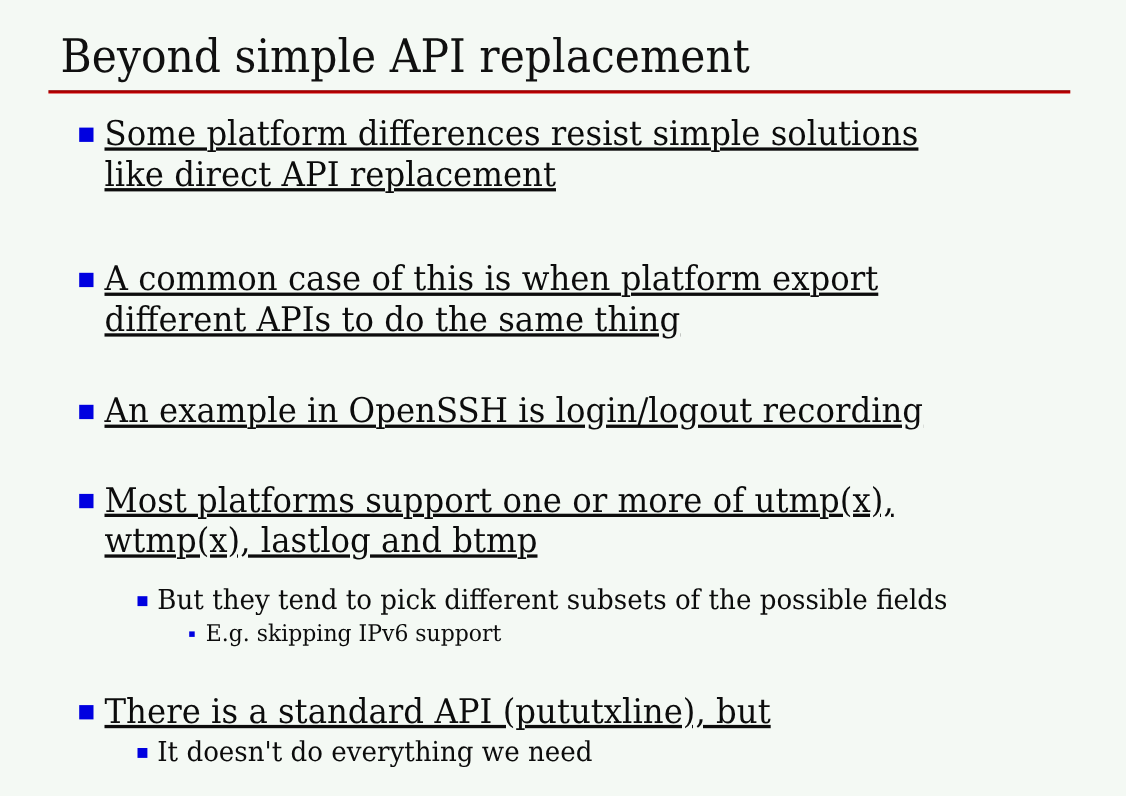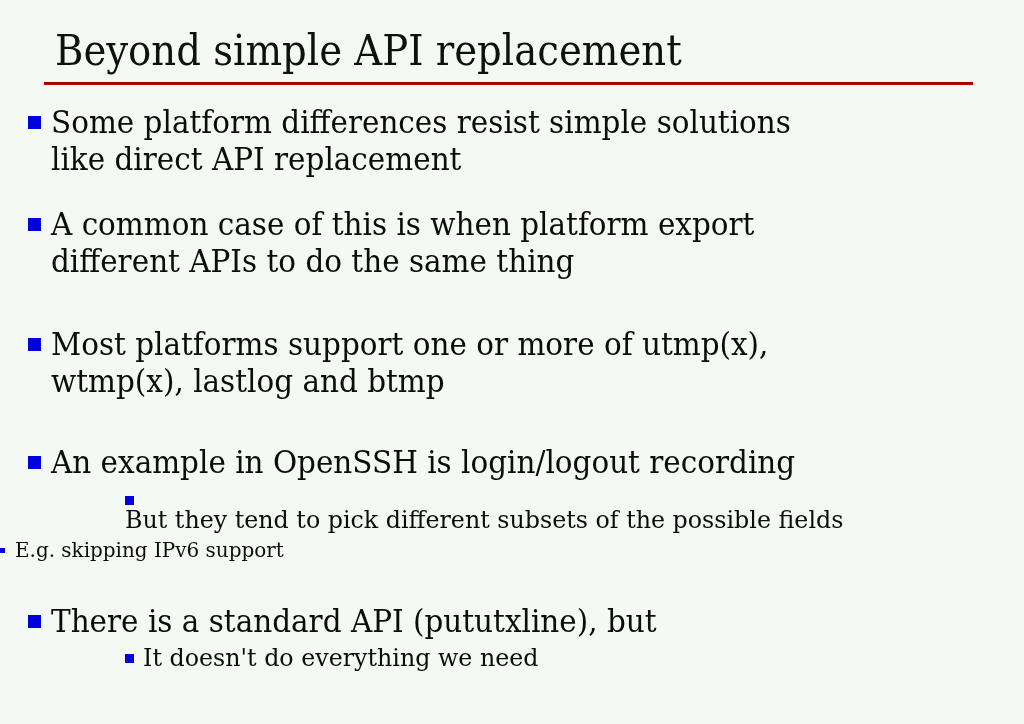--- a/index.html
+++ b/index.html
@@ -47,21 +47,21 @@
   .item {
     display: flex;
     align-items: flex-start;
   }
   .item .text {
     white-space: pre-line;
     transform: scaleX(0.95);
     transform-origin: 0 0;
   }
   
-  .item.l1 { padding-left: 28px; }
+  .item.l1 { padding-left: 72px; text-decoration: underline; }
   .item.l1 .marker {
     flex: 0 0 13px;
     width: 13px; height: 13px;
     margin-top: 12px;
     margin-right: 10px;
     background: #0000e0;
   }
   .item.l1 .text {
     font-size: 31px;
     line-height: 37px;
@@ -73,38 +73,38 @@
     width: 9px; height: 9px;
     margin-top: 11px;
     margin-right: 9px;
     background: #0000e0;
   }
   .item.l2 .text {
     font-size: 25px;
     line-height: 30px;
   }
   
-  .item.l3 { }
+  .item.l3 { padding-left: 172px; }
   .item.l3 .marker {
     flex: 0 0 5px;
     width: 5px; height: 5px;
     margin-top: 11px;
     margin-right: 10px;
     background: #0000e0;
   }
   .item.l3 .text {
     font-size: 21px;
     line-height: 26px;
   }
   
   .item:nth-of-type(1) { margin-top: 104px; }
-  .item:nth-of-type(2) { margin-top: 28px; }
+  .item:nth-of-type(2) { margin-top: 58px; }
   .item:nth-of-type(3) { margin-top: 46px; }
   .item:nth-of-type(4) { margin-top: 44px; }
-  .item:nth-of-type(5) { margin-top: 4px; flex-direction: column; }
+  .item:nth-of-type(5) { margin-top: 20px; }
   .item:nth-of-type(6) { margin-top: 2px; }
   .item:nth-of-type(7) { margin-top: 40px; }
   .item:nth-of-type(8) { margin-top: 3px; }
   .item:nth-of-type(9) { margin-top: 2px; }
 </style>
 </head>
 <body>
 
 <div class="slide">
   <div class="slide-title">Beyond simple API replacement</div>
@@ -116,26 +116,26 @@
       <div class="text">Some platform differences resist simple solutions
 like direct API replacement</div>
     </div>
     <div class="item l1">
       <div class="marker"></div>
       <div class="text">A common case of this is when platform export
 different APIs to do the same thing</div>
     </div>
     <div class="item l1">
       <div class="marker"></div>
-      <div class="text">Most platforms support one or more of utmp(x),
-wtmp(x), lastlog and btmp</div>
+      <div class="text">An example in OpenSSH is login/logout recording</div>
     </div>
     <div class="item l1">
       <div class="marker"></div>
-      <div class="text">An example in OpenSSH is login/logout recording</div>
+      <div class="text">Most platforms support one or more of utmp(x),
+wtmp(x), lastlog and btmp</div>
     </div>
     <div class="item l2">
       <div class="marker"></div>
       <div class="text">But they tend to pick different subsets of the possible fields</div>
     </div>
     <div class="item l3">
       <div class="marker"></div>
       <div class="text">E.g. skipping IPv6 support</div>
     </div>
     <div class="item l1">

